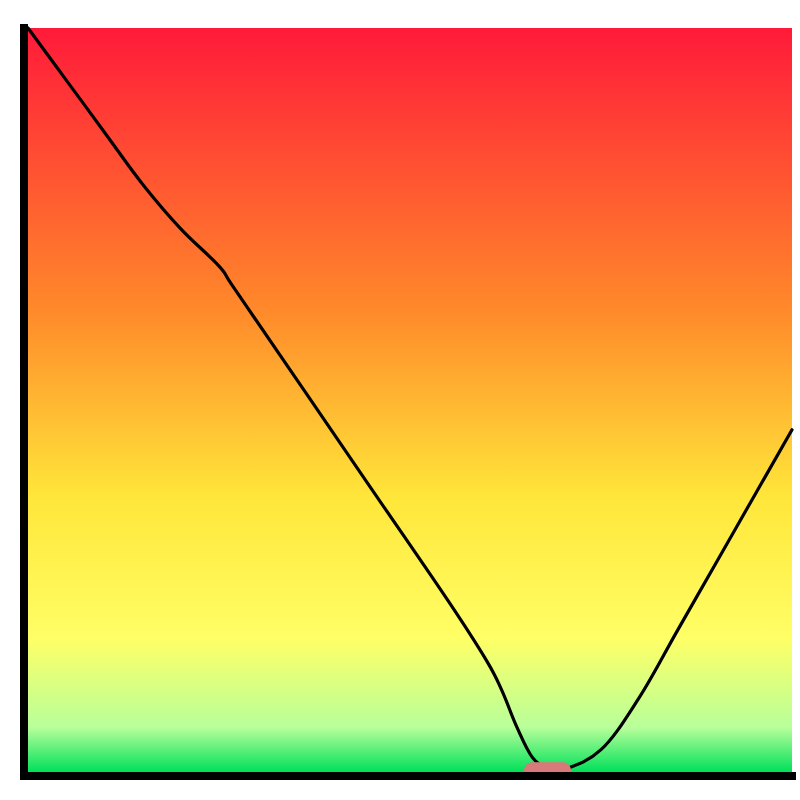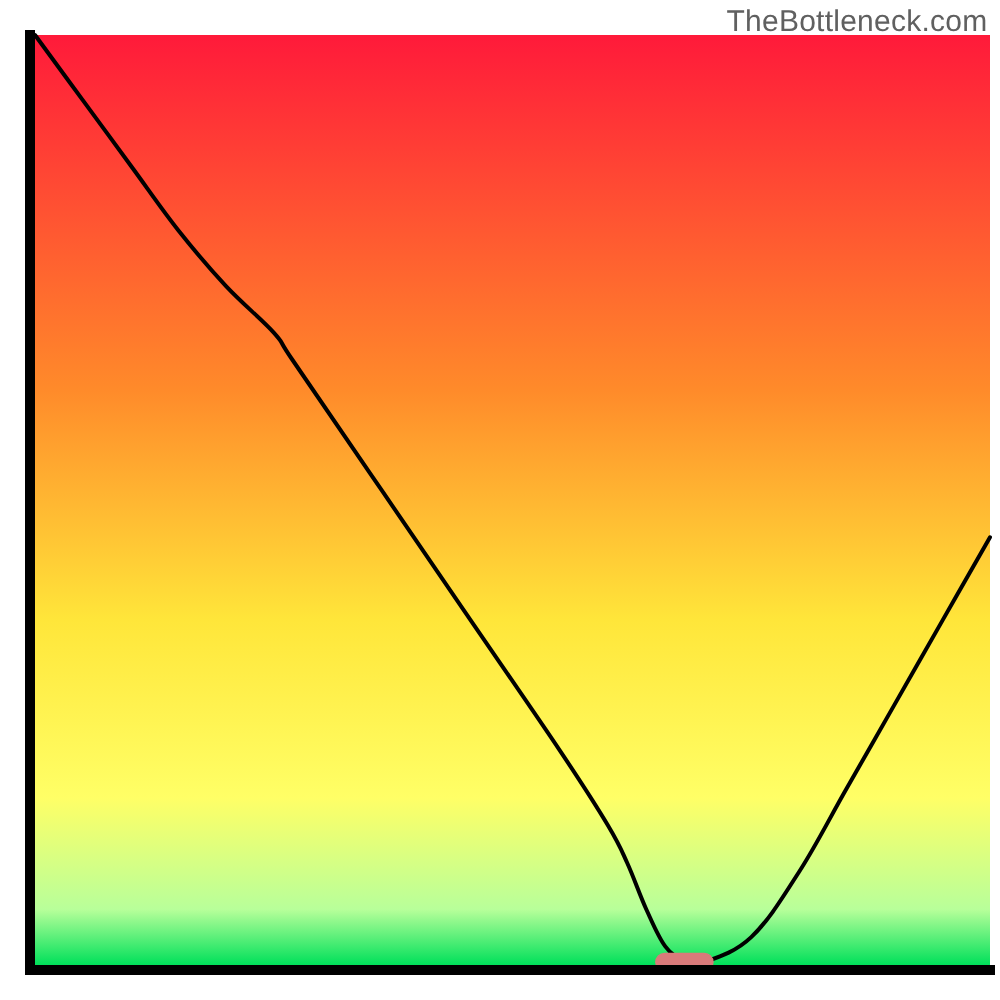--- a/index.html
+++ b/index.html
@@ -27,21 +27,20 @@
     z-index: 5;
     user-select: none;
   }
   svg { display: block; }
 </style>
 </head>
 <body>
 
 <div class="wrap">
 
-  <div class="watermark">TheBottleneck.com</div>
 
   <svg id="chart-svg" width="800" height="800" viewBox="0 0 800 800">
     <defs>
       <linearGradient id="bg-grad" x1="0" y1="0" x2="0" y2="1">
         <stop id="g0" offset="0%" stop-color="#ff1a3a"></stop>
         <stop id="g1" offset="38%" stop-color="#ff8a2a"></stop>
         <stop id="g2" offset="63%" stop-color="#ffe63a"></stop>
         <stop id="g3" offset="82%" stop-color="#ffff66"></stop>
         <stop id="g4" offset="94%" stop-color="#b8ff9a"></stop>
         <stop id="g5" offset="100%" stop-color="#00e05a"></stop>

